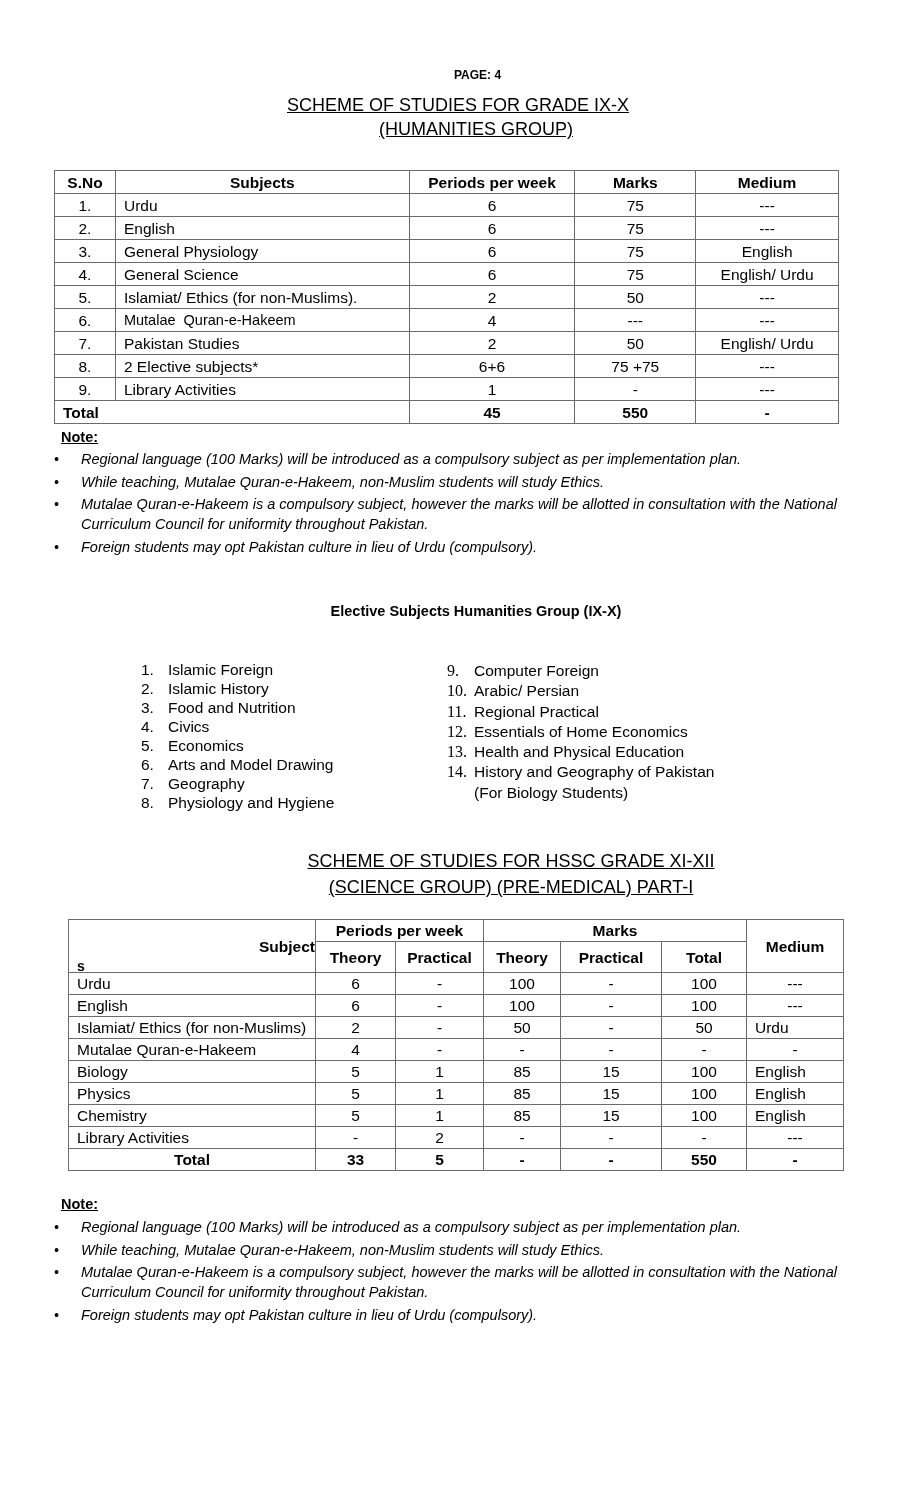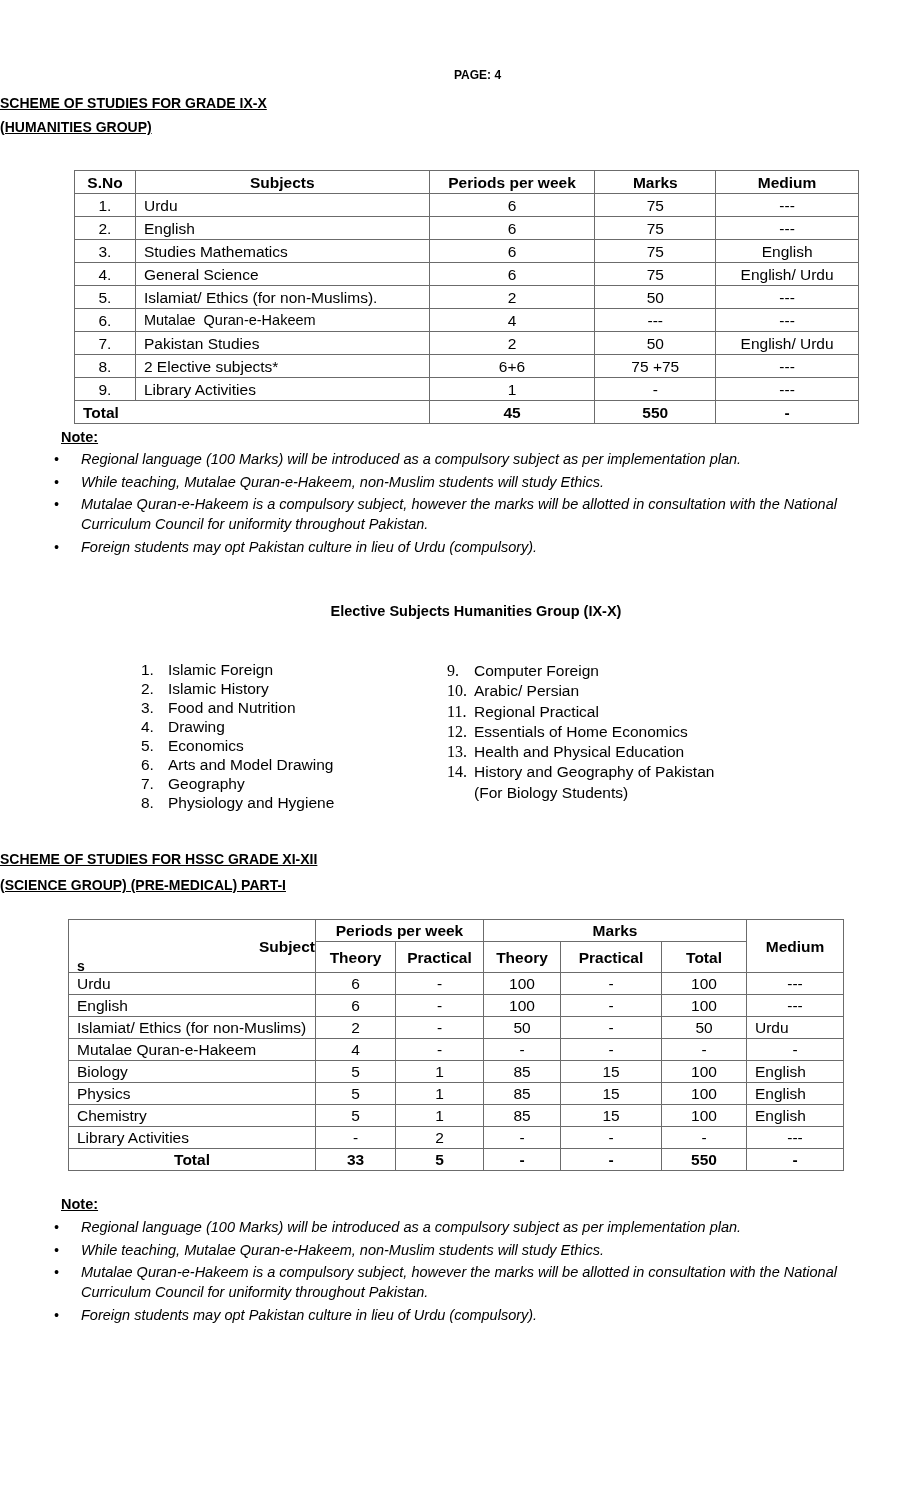--- a/index.html
+++ b/index.html
@@ -1,26 +1,26 @@
 <!DOCTYPE html>
 <html><head>
 <meta charset="utf-8">
 <style>
   html, body { margin:0; padding:0; background:#ffffff; }
   body { width:918px; height:1512px; position:relative; overflow:hidden;
          font-family:"Liberation Sans", sans-serif; color:#000; }
   .abs { position:absolute; }
   .page-label { left:0; width:955px; top:68px; font-size:12px; font-weight:bold; text-align:center; }
-  .title { font-size:14px; font-weight:bold; text-decoration:underline; text-align:left; white-space:nowrap; }
+  .title { font-size:18px; font-weight:normal; text-decoration:underline; text-align:center; white-space:nowrap; }
 
   table { border-collapse:collapse; position:absolute; font-size:15.5px; }
   td, th { border:1px solid #6b6b6b; padding:0; line-height:21px; }
   th { font-weight:bold; text-align:center; }
 
-  #t1 { left:54px; top:170px; width:785px;margin-left:20px; }
+  #t1 { left:54px; top:170px; width:785px; }
   #t1 td, #t1 th { height:22px; }
   #t1 .sno { text-align:center; }
   #t1 .subj { padding-left:8px; text-align:left; }
   #t1 .c { text-align:center; }
   #t1 .tot td { font-weight:bold; }
 
   .note-title { font-size:14.5px; font-weight:bold; text-decoration:underline; }
   ul.notes { position:absolute; margin:0; padding:0; list-style:none; font-size:14.5px; }
   ul.notes li { position:relative; padding-left:27px; line-height:20px; margin-bottom:2.5px;font-style:italic; }
   ul.notes li::before { content:"\2022"; position:absolute; left:0; top:0; font-size:14px; }
@@ -79,21 +79,21 @@
     </tr>
     <tr>
       <td class="sno">2.</td>
       <td class="subj">English</td>
       <td class="c">6</td>
       <td class="c">75</td>
       <td class="c">---</td>
     </tr>
     <tr>
       <td class="sno">3.</td>
-      <td class="subj">Studies Mathematics</td>
+      <td class="subj">General Physiology</td>
       <td class="c">6</td>
       <td class="c">75</td>
       <td class="c">English</td>
     </tr>
     <tr>
       <td class="sno">4.</td>
       <td class="subj">General Science</td>
       <td class="c">6</td>
       <td class="c">75</td>
       <td class="c">English/ Urdu</td>
@@ -159,21 +159,21 @@
   <li>
       <span class="n">2.</span>
       <span>Islamic History</span>
     </li>
   <li>
       <span class="n">3.</span>
       <span>Food and Nutrition</span>
     </li>
   <li>
       <span class="n">4.</span>
-      <span>Drawing</span>
+      <span>Civics</span>
     </li>
   <li>
       <span class="n">5.</span>
       <span>Economics</span>
     </li>
   <li>
       <span class="n">6.</span>
       <span>Arts and Model Drawing</span>
     </li>
   <li>

